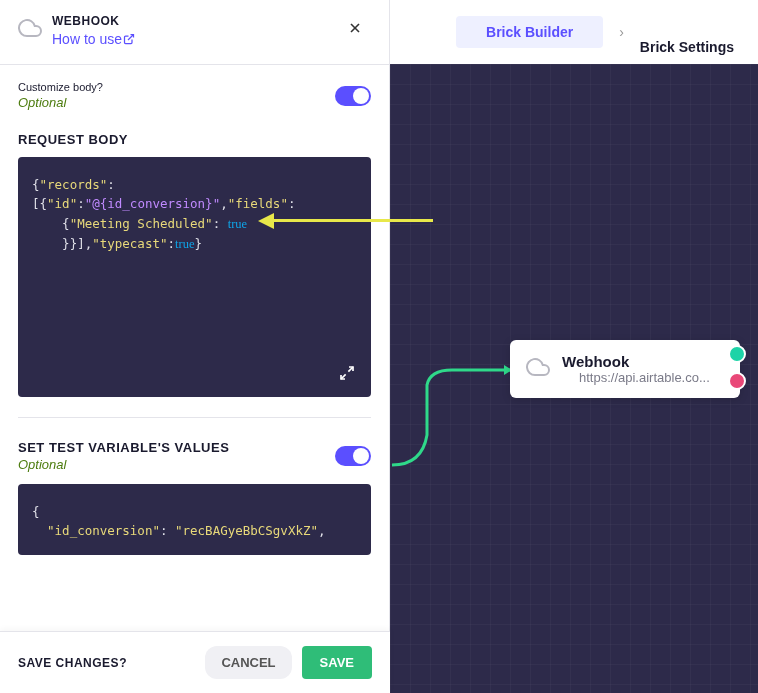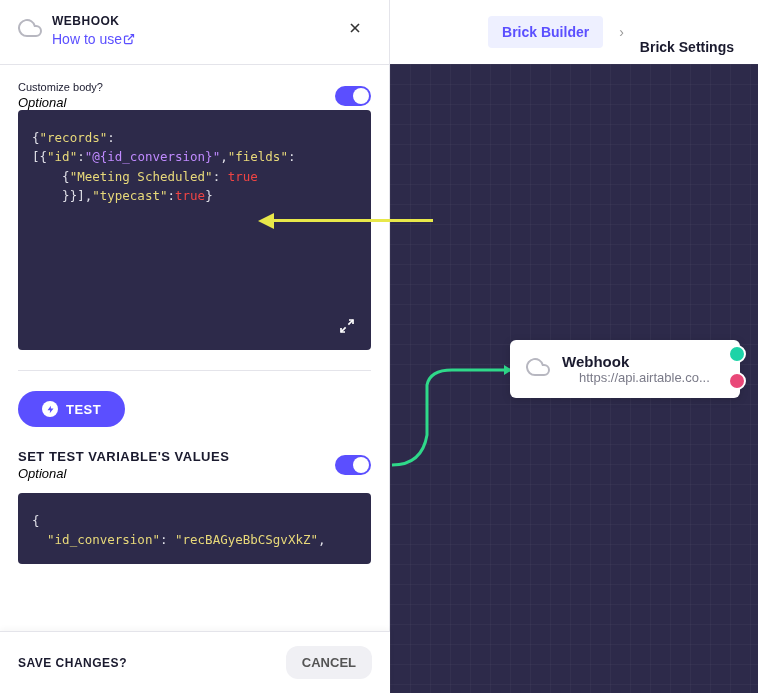--- a/index.html
+++ b/index.html
@@ -1,41 +1,41 @@
 <!DOCTYPE html>
 <html><head>
 <meta charset="utf-8">
 <style>
 * { margin: 0; padding: 0; box-sizing: border-box; }
 body { font-family: -apple-system, BlinkMacSystemFont, 'Segoe UI', sans-serif; width: 758px; height: 693px; overflow: hidden; position: relative; }
 .canvas-area { position: absolute; left: 390px; top: 64px; right: 0; bottom: 0; background: #2d2a4a; background-image: linear-gradient(rgba(255,255,255,0.03) 1px, transparent 1px), linear-gradient(90deg, rgba(255,255,255,0.03) 1px, transparent 1px); background-size: 20px 20px; }
 .top-bar { position: absolute; top: 0; left: 390px; right: 0; height: 64px; background: #fff; display: flex; align-items: center; justify-content: flex-end; padding: 0 24px; gap: 16px; }
-.breadcrumb-active { background: #eef0ff; color: #5b4fff; padding: 8px 14px; border-radius: 4px; font-weight: 600; font-size: 14px; cursor: pointer; }
+.breadcrumb-active { background: #eef0ff; color: #5b4fff; padding: 8px 30px; border-radius: 4px; font-weight: 600; font-size: 14px; cursor: pointer; }
 .breadcrumb-sep { color: #999; font-size: 14px; }
 .breadcrumb-inactive { color: #1a1a2e; font-weight: 600; font-size: 14px; cursor: pointer; margin-top: 30px; }
 .sidebar { position: absolute; top: 0; left: 0; width: 390px; bottom: 0; background: #fff; border-right: 1px solid #e4e4ea; display: flex; flex-direction: column; }
 .sidebar-header { display: flex; align-items: flex-start; padding: 14px 18px 16px 18px; border-bottom: 1px solid #e4e4ea; }
 .cloud-icon { width: 24px; height: 24px; margin-right: 10px; margin-top: 2px; color: #b7b7c0; }
 .sidebar-title { font-size: 12px; font-weight: 700; letter-spacing: 0.5px; color: #1a1a2e; }
 .how-link { color: #5b4fff; font-size: 14px; font-weight: 500; margin-top: 3px; display: inline-flex; align-items: center; gap: 1px; cursor: pointer; }
 .close-btn { margin-left: auto; font-size: 20px; color: #333; cursor: pointer; padding: 4px 8px; }
 .sidebar-body { padding: 16px 18px; overflow-y: auto; flex: 1; }
 .field-row { display: flex; align-items: center; justify-content: space-between; }
 .field-label { font-size: 11px; color: #1a1a2e; }
-.optional { font-size: 13px; color: #000000; font-style: italic; margin-top: 2px; }
+.optional { font-size: 13px; color: #4d7c0f; font-style: italic; margin-top: 2px; }
 .toggle { width: 36px; height: 20px; background: #5b4fff; border-radius: 10px; position: relative; cursor: pointer; }
 .toggle::after { content: ''; width: 16px; height: 16px; background: #fff; border-radius: 50%; position: absolute; top: 2px; right: 2px; }
 .section-heading { font-size: 13px; font-weight: 600; letter-spacing: 0.5px; color: #1a1a2e; margin-top: 22px; margin-bottom: 10px; }
 .code-editor { background: #2d2a4a; border-radius: 4px; padding: 18px 14px 14px 14px; color: #d0d0e0; font-family: 'Menlo', 'Consolas', monospace; font-size: 12.5px; line-height: 1.55; position: relative; min-height: 240px; }
 .code-editor.small { min-height: 66px; }
 .tok-brace { color: #e0e0e8; }
 .tok-key { color: #e8d97a; }
 .tok-str { color: #e8d97a; }
 .tok-var { color: #c08aff; }
-.tok-bool { color: #ef4444; }
+.tok-bool { color: #0ea5e9; font-family: Liberation Serif, serif; }
 .expand-btn { position: absolute; bottom: 10px; right: 10px; width: 28px; height: 28px; display: flex; align-items: center; justify-content: center; cursor: pointer; color: #fff; }
 .hr { border: none; border-top: 1px solid #e4e4ea; margin: 20px 0; }
 .test-btn { background: #5b4fff; color: #fff; border: none; padding: 10px 24px; border-radius: 22px; font-size: 13px; font-weight: 700; letter-spacing: 0.5px; display: inline-flex; align-items: center; gap: 8px; cursor: pointer; }
 .test-icon { width: 16px; height: 16px; background: #fff; border-radius: 50%; display: flex; align-items: center; justify-content: center; color: #5b4fff; }
 .save-bar { position: absolute; bottom: 0; left: 0; width: 390px; background: #fff; border-top: 1px solid #e4e4ea; padding: 14px 18px; display: flex; align-items: center; gap: 10px; box-shadow: 0 -2px 6px rgba(0,0,0,0.04); }
 .save-label { font-size: 12px; font-weight: 700; letter-spacing: 0.5px; color: #1a1a2e; flex: 1; }
 .btn-cancel { background: #f0f0f4; color: #555; border: none; padding: 9px 16px; border-radius: 12px; font-size: 13px; font-weight: 700; cursor: pointer; }
 .btn-save { background: #2fbd78; color: #fff; border: none; padding: 9px 18px; border-radius: 4px; font-size: 13px; font-weight: 700; cursor: pointer; }
 .node-card { position: absolute; left: 510px; top: 340px; width: 230px; background: #fff; border-radius: 6px; padding: 13px 16px; display: flex; align-items: center; gap: 12px; box-shadow: 0 2px 8px rgba(0,0,0,0.15); }
 .node-title { font-size: 15px; font-weight: 700; color: #1a1a2e; }
@@ -105,59 +105,53 @@
 
   <div class="sidebar-body">
     <div class="field-row">
       <div>
         <div class="field-label">Customize body?</div>
         <div class="optional">Optional</div>
       </div>
       <div class="toggle"></div>
     </div>
 
+    <div class="section-heading">REQUEST BODY</div>
 
     <div class="code-editor">
 <span class="tok-brace">{</span><span class="tok-key">"records"</span><span class="tok-brace">:[{</span><span class="tok-key">"id"</span><span class="tok-brace">:</span><span class="tok-var">"@{id_conversion}"</span><span class="tok-brace">,</span><span class="tok-key">"fields"</span><span class="tok-brace">:</span><br>
 &nbsp;&nbsp;&nbsp;&nbsp;<span class="tok-brace">{</span><span class="tok-key">"Meeting Scheduled"</span><span class="tok-brace">: </span><span class="tok-bool">true</span><br>
 &nbsp;&nbsp;&nbsp;&nbsp;<span class="tok-brace">}}],</span><span class="tok-key">"typecast"</span><span class="tok-brace">:</span><span class="tok-bool">true</span><span class="tok-brace">}</span>
       <span class="expand-btn">
         <svg width="16" height="16" viewBox="0 0 24 24" fill="none" stroke="currentColor" stroke-width="2.5">
             <polyline points="15 3 21 3 21 9"></polyline>
             <polyline points="9 21 3 21 3 15"></polyline>
             <line x1="21" y1="3" x2="14" y2="10"></line>
             <line x1="3" y1="21" x2="10" y2="14"></line>
           </svg>
       </span>
     </div>
 
     <hr class="hr">
 
-    <button class="test-btn">
-      <span class="test-icon">
-        <svg width="9" height="9" viewBox="0 0 24 24" fill="currentColor">
-            <path d="M13 2 L4 14 L11 14 L10 22 L20 9 L13 9 Z"></path>
-          </svg>
-      </span>
-      <span>TEST</span>
-    </button>
 
     <div class="field-row" style="margin-top:22px">
       <div>
         <div class="field-label" style="font-size:13px; font-weight:600; letter-spacing:0.5px">SET TEST VARIABLE'S VALUES</div>
         <div class="optional">Optional</div>
       </div>
       <div class="toggle"></div>
     </div>
 
     <div class="code-editor small" style="margin-top:12px">
 <span class="tok-brace">{</span><br>
 &nbsp;&nbsp;<span class="tok-key">"id_conversion"</span><span class="tok-brace">: </span><span class="tok-str">"recBAGyeBbCSgvXkZ"</span><span class="tok-brace">,</span>
     </div>
   </div>
 
   <div class="save-bar">
     <span class="save-label">SAVE CHANGES?</span>
     <button class="btn-cancel">CANCEL</button>
+    <button class="btn-save">SAVE</button>
   </div>
 </div>
 
 <div class="arrow-annot"></div>
 
 </body></html>

